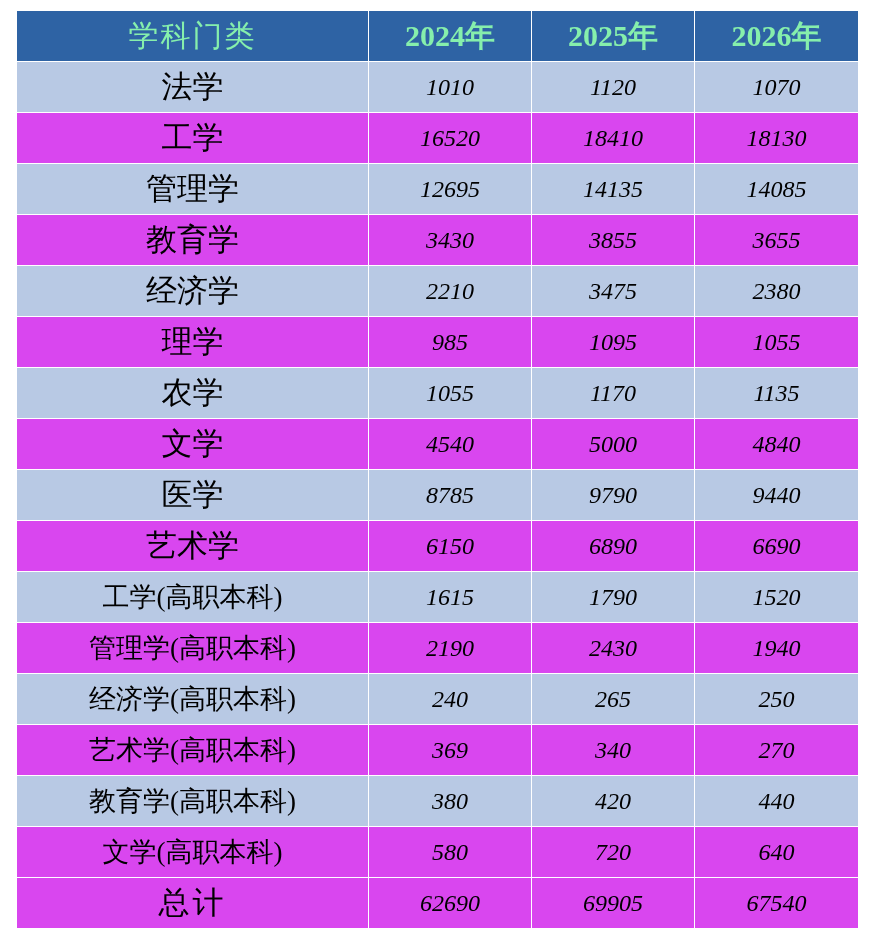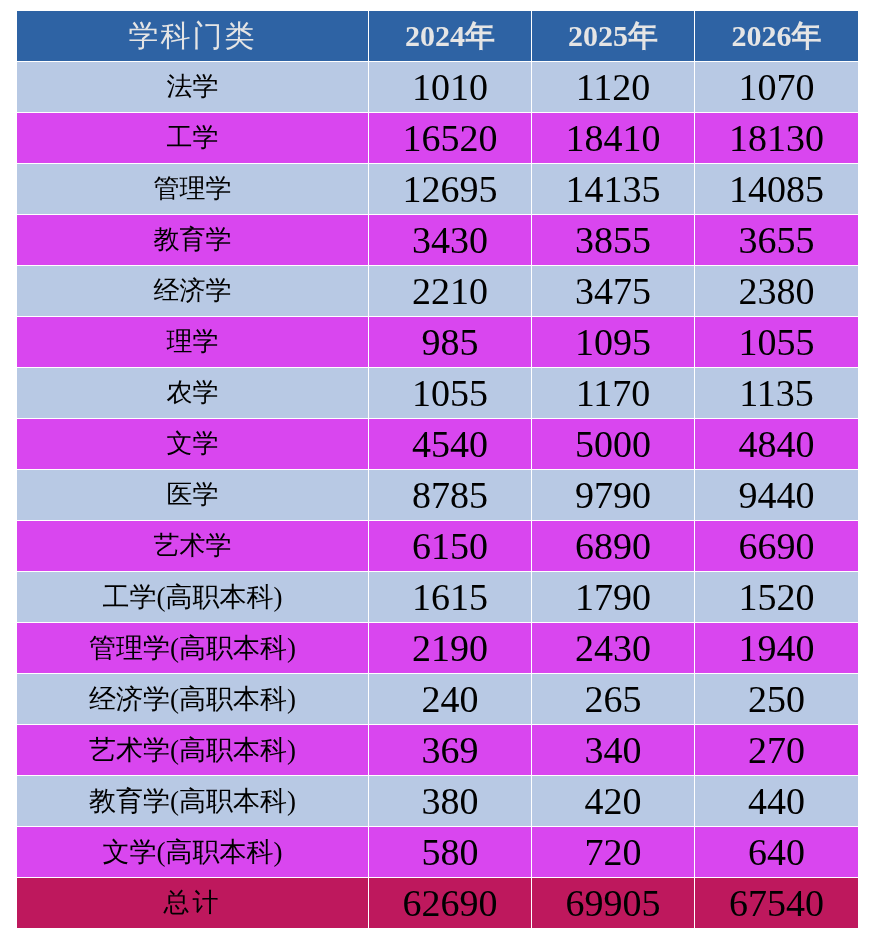--- a/index.html
+++ b/index.html
@@ -35,39 +35,39 @@
     text-align: center;
     vertical-align: middle;
     padding: 0;
     height: 50px;
     line-height: 50px;
     white-space: nowrap;
     overflow: hidden;
   }
   thead th {
     background: #2e63a4;
-    color: #e5e5e5;
+    color: #86efac;
     font-weight: bold;
     font-size: 30px;
   }
   thead th.head-cat {
     font-weight: normal;
     font-size: 30px;
     letter-spacing: 2px;
   }
   tbody td {
     font-size: 29px;
     color: #000000;
   }
   tbody tr.odd td { background: #b8c9e4; }
   tbody tr.even td { background: #d946ef; }
-  tbody tr.total td { background: #be185d; }
-  tbody td.cat { font-size: 26px; }
+  tbody tr.total td { background: #d946ef; }
+  tbody td.cat { font-size: 31px; }
   tbody td.cat.long { font-size: 27px; text-align: center; }
-  tbody td.num { font-size: 38px; }
+  tbody td.num { font-size: 24px; font-style: italic; }
   tbody tr.total td.cat { letter-spacing: 3px; }
 </style>
 </head>
 <body>
 
 <div class="table-wrap">
   <table class="data-table">
     <colgroup>
       <col class="c0">
       <col class="c1">

